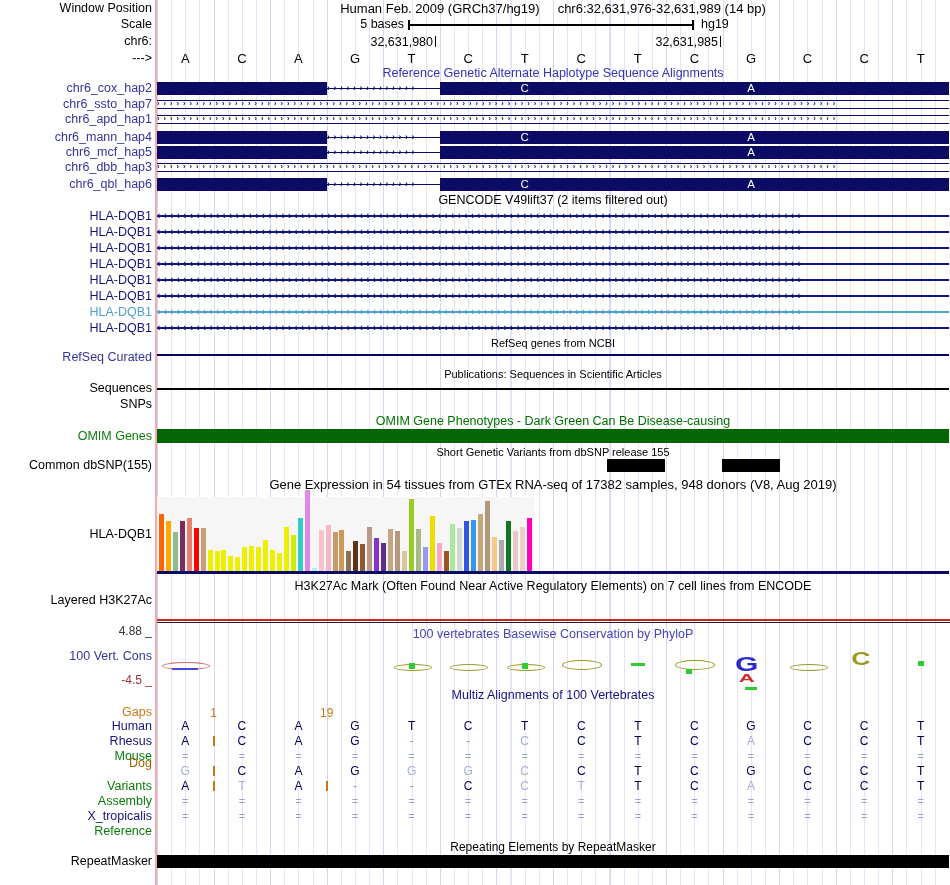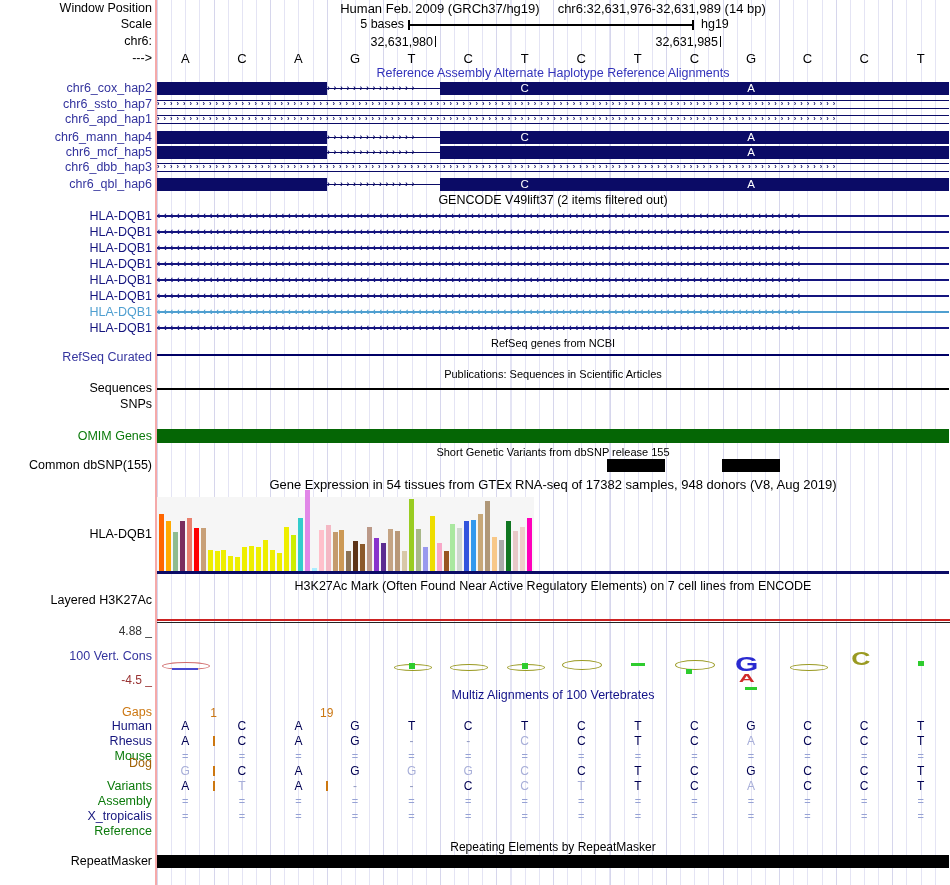--- a/index.html
+++ b/index.html
@@ -74,21 +74,21 @@
       <div class="abs" style="left: 513.714px; top: 52px; width: 22px; text-align: center; font-size: 13px; line-height: 13px;">T</div>
       <div class="abs" style="left: 570.286px; top: 52px; width: 22px; text-align: center; font-size: 13px; line-height: 13px;">C</div>
       <div class="abs" style="left: 626.857px; top: 52px; width: 22px; text-align: center; font-size: 13px; line-height: 13px;">T</div>
       <div class="abs" style="left: 683.429px; top: 52px; width: 22px; text-align: center; font-size: 13px; line-height: 13px;">C</div>
       <div class="abs" style="left: 740px; top: 52px; width: 22px; text-align: center; font-size: 13px; line-height: 13px;">G</div>
       <div class="abs" style="left: 796.571px; top: 52px; width: 22px; text-align: center; font-size: 13px; line-height: 13px;">C</div>
       <div class="abs" style="left: 853.143px; top: 52px; width: 22px; text-align: center; font-size: 13px; line-height: 13px;">C</div>
       <div class="abs" style="left: 909.714px; top: 52px; width: 22px; text-align: center; font-size: 13px; line-height: 13px;">T</div>
     </div>
 
-  <div class="title md" style="top:67px;color:#3333bb">Reference Assembly Alternate Haplotype Reference Alignments</div>
+  <div class="title md" style="top:67px;color:#3333bb">Reference Genetic Alternate Haplotype Sequence Alignments</div>
   <div id="hap-section">
       <div class="lbl lbl-blue" style="top: 82px;">chr6_cox_hap2</div>
       <div class="hapbar" style="left: 157px; top: 82px; width: 170px;"></div>
       <div class="chevconn" style="left: 327px; top: 82px; width: 113px;">
         <div class="line"></div>
         <div class="g">››››››››››››››</div>
       </div>
       <div class="hapbar" style="left: 440px; top: 82px; width: 509px;">
         <div class="var" style="left: 77.7143px;">C</div>
         <div class="var" style="left: 304px;">A</div>
@@ -182,20 +182,21 @@
 
   <div class="title sm" style="top:338px">RefSeq genes from NCBI</div>
   <div class="abs" style="left:157px;top:354px;width:792px;height:1.5px;background:#000066"></div>
   <div class="lbl lbl-blue" style="top:351px">RefSeq Curated</div>
 
   <div class="title sm" style="top:369px">Publications: Sequences in Scientific Articles</div>
   <div class="abs" style="left:157px;top:388px;width:792px;height:1.5px;background:#000"></div>
   <div class="lbl" style="top:382px">Sequences</div>
   <div class="lbl" style="top:398px">SNPs</div>
 
+  <div class="title md" style="top:415px;color:#007200">OMIM Gene Phenotypes - Dark Green Can Be Disease-causing</div>
   <div class="abs" style="left:157px;top:429px;width:792px;height:14px;background:#056605"></div>
   <div class="lbl lbl-green" style="top:430px">OMIM Genes</div>
 
   <div class="title sm" style="top:447px">Short Genetic Variants from dbSNP release 155</div>
   <div id="dbsnp-boxes">
       <div class="abs" style="left: 607px; top: 459px; width: 58px; height: 13px; background: rgb(0, 0, 0);"></div>
       <div class="abs" style="left: 722px; top: 459px; width: 58px; height: 13px; background: rgb(0, 0, 0);"></div>
     </div>
   <div class="lbl" style="top:459px">Common dbSNP(155)</div>
 
@@ -259,20 +260,21 @@
     </div>
   <div class="abs" style="left:157px;top:571px;width:792px;height:2.5px;background:#0b0b66"></div>
   <div class="lbl" style="top:528px">HLA-DQB1</div>
 
   <div class="title md" style="top:580px">H3K27Ac Mark (Often Found Near Active Regulatory Elements) on 7 cell lines from ENCODE</div>
   <div class="lbl" style="top:594px">Layered H3K27Ac</div>
   <div class="abs" style="left:157px;top:619px;width:793px;height:2px;background:#cc2222"></div>
   <div class="abs" style="left:157px;top:621.5px;width:793px;height:1px;background:#222"></div>
 
   <div class="lbl" style="top:625px;font-size:12px;color:#333">4.88 _</div>
+  <div class="title md" style="top:628px;color:#4444bb">100 vertebrates Basewise Conservation by PhyloP</div>
   <div class="lbl lbl-blue" style="top:650px">100 Vert. Cons</div>
   <div id="phylop-glyphs">
       <div class="abs" style="left: 162.286px; top: 662px; width: 46px; height: 6px; border: 1.5px solid rgb(208, 106, 106); border-radius: 50%;"></div>
       <div class="abs" style="left: 172.286px; top: 668px; width: 26px; height: 2px; background: rgb(74, 74, 208);"></div>
       <div class="abs" style="left: 393.571px; top: 664px; width: 36px; height: 5px; border: 1.5px solid rgb(154, 154, 34); border-radius: 50%;"></div>
       <div class="abs" style="left: 408.571px; top: 663px; width: 6px; height: 6px; background: rgb(46, 204, 46);"></div>
       <div class="abs" style="left: 450.143px; top: 664px; width: 36px; height: 5px; border: 1.5px solid rgb(154, 154, 34); border-radius: 50%;"></div>
       <div class="abs" style="left: 506.714px; top: 664px; width: 36px; height: 5px; border: 1.5px solid rgb(154, 154, 34); border-radius: 50%;"></div>
       <div class="abs" style="left: 521.714px; top: 663px; width: 6px; height: 6px; background: rgb(46, 204, 46);"></div>
       <div class="abs" style="left: 562.286px; top: 660px; width: 38px; height: 8px; border: 1.5px solid rgb(154, 154, 34); border-radius: 50%;"></div>

